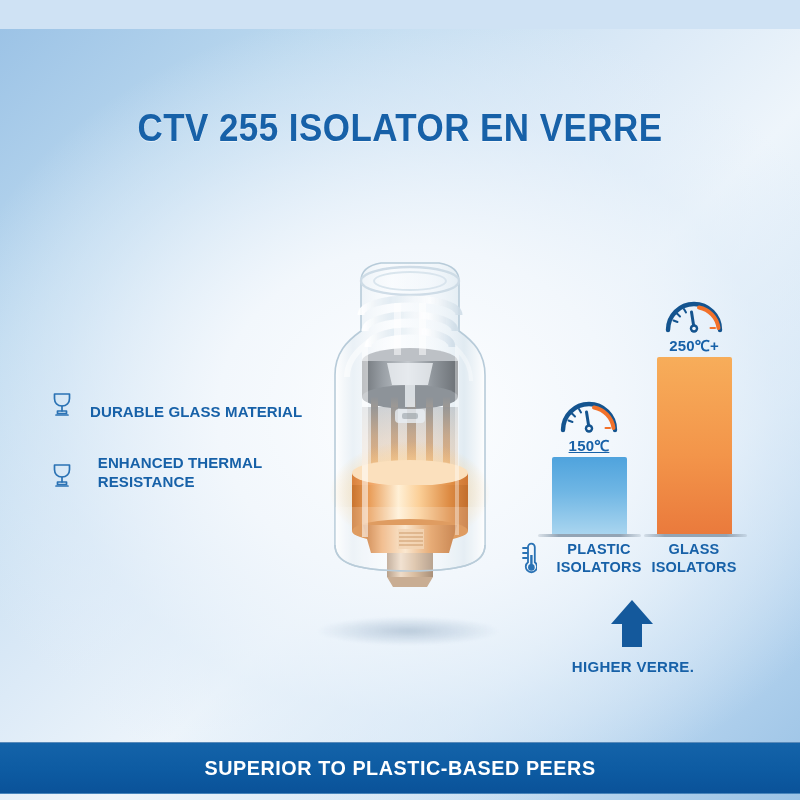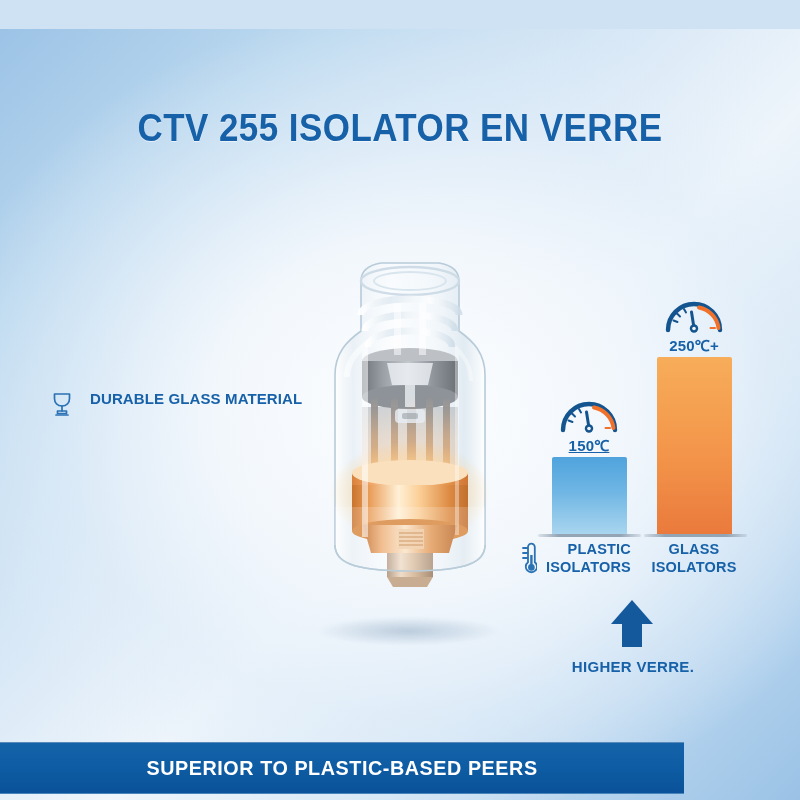--- a/index.html
+++ b/index.html
@@ -19,21 +19,21 @@
   .title{
     position:absolute;left:0;top:78px;width:800px;text-align:center;
     font-size:38px;font-weight:bold;letter-spacing:0.5px;
     color:#1761a8;
     font-family:"Liberation Sans Narrow","Liberation Sans",sans-serif;
     transform:scaleX(0.92);transform-origin:50% 50%;
     text-shadow:0 1px 0 rgba(255,255,255,0.55);
   }
   
   .features{position:absolute;left:50px;top:360px;width:300px;}
-  .feature{display:flex;align-items:flex-start;margin-bottom:32px;}
+  .feature{display:flex;align-items:flex-end;margin-bottom:32px;}
   .feature .fi{flex:0 0 28px;margin-right:12px;padding-top:2px;}
   .feature .ftxt{
     font-size:15.5px;font-weight:bold;color:#1761a8;line-height:1.25;
     font-family:"Liberation Sans Narrow","Liberation Sans",sans-serif;
     letter-spacing:0.1px;
     transform:scaleX(0.97);transform-origin:0 50%;
   }
   .feature:nth-child(2) .ftxt{padding-left:8px;}
   
   #product{position:absolute;left:295px;top:228px;width:230px;height:390px;}
@@ -65,33 +65,33 @@
     text-align:center;width:110px;letter-spacing:0.2px;
   }
   .temp.t1{left:29px;top:156px;text-decoration:underline;}
   .temp.t2{left:134px;top:56px;text-align:center;}
   .barlabel{
     position:absolute;top:262px;width:110px;text-align:center;
     font-size:14.5px;font-weight:bold;color:#1761a8;line-height:1.22;
     font-family:"Liberation Sans Narrow","Liberation Sans",sans-serif;
     letter-spacing:0.2px;
   }
-  .barlabel.l1{left:16px;text-align:right;}
+  .barlabel.l1{left:39px;}
   .barlabel.l2{left:134px;}
   #thermo{position:absolute;left:10px;top:262px;width:22px;height:34px;}
   #uparrow{position:absolute;left:101px;top:318px;width:52px;height:52px;}
   .callout{
     position:absolute;left:23px;top:378px;width:210px;text-align:center;
     font-size:15px;font-weight:bold;color:#1761a8;line-height:1.3;
     font-family:"Liberation Sans Narrow","Liberation Sans",sans-serif;
     letter-spacing:0.3px;
   }
   
   #banner{
-    position:absolute;left:0;top:713px;width:684px;height:50px;
+    position:absolute;left:0;top:713px;width:800px;height:50px;
     background:linear-gradient(180deg,#1463a9 0%,#0d5ba2 55%,#0a5299 100%);
     border-top:1px solid rgba(255,255,255,0.32);
     border-bottom:1px solid rgba(255,255,255,0.22);
     display:flex;align-items:center;justify-content:center;
   }
   #banner .btxt{
     color:#ffffff;font-size:21px;font-weight:bold;letter-spacing:0.6px;
     font-family:"Liberation Sans Narrow","Liberation Sans",sans-serif;
     transform:scaleX(0.94);
   }
@@ -112,20 +112,33 @@
             <path d="M4.5 3 H19.5 V7.5 C19.5 12 16.5 15 12 15 C7.5 15 4.5 12 4.5 7.5 Z"></path>
             <path d="M12 15 V20"></path>
             <path d="M7.5 20 H16.5 V22.5 H7.5 Z"></path>
             <path d="M6 24 H18"></path>
           </g>
         </svg>
       </span>
       <span class="ftxt">DURABLE GLASS MATERIAL</span>
     </div>
 
+    <div class="feature">
+      <span class="fi">
+        <svg width="24" height="26" viewBox="0 0 24 26">
+          <g fill="none" stroke="#2a72b4" stroke-width="1.7" stroke-linecap="round" stroke-linejoin="round">
+            <path d="M4.5 3 H19.5 V7.5 C19.5 12 16.5 15 12 15 C7.5 15 4.5 12 4.5 7.5 Z"></path>
+            <path d="M12 15 V20"></path>
+            <path d="M7.5 20 H16.5 V22.5 H7.5 Z"></path>
+            <path d="M6 24 H18"></path>
+          </g>
+        </svg>
+      </span>
+      <span class="ftxt">ENHANCED THERMAL RESISTANCE</span>
+    </div>
 
 
   </div>
 
   <div id="prodshadow"></div>
 
   <div id="product">
     <svg width="230" height="390" viewBox="0 0 230 390">
       <defs>
         <linearGradient id="glassBody" x1="0" y1="0" x2="1" y2="0">

